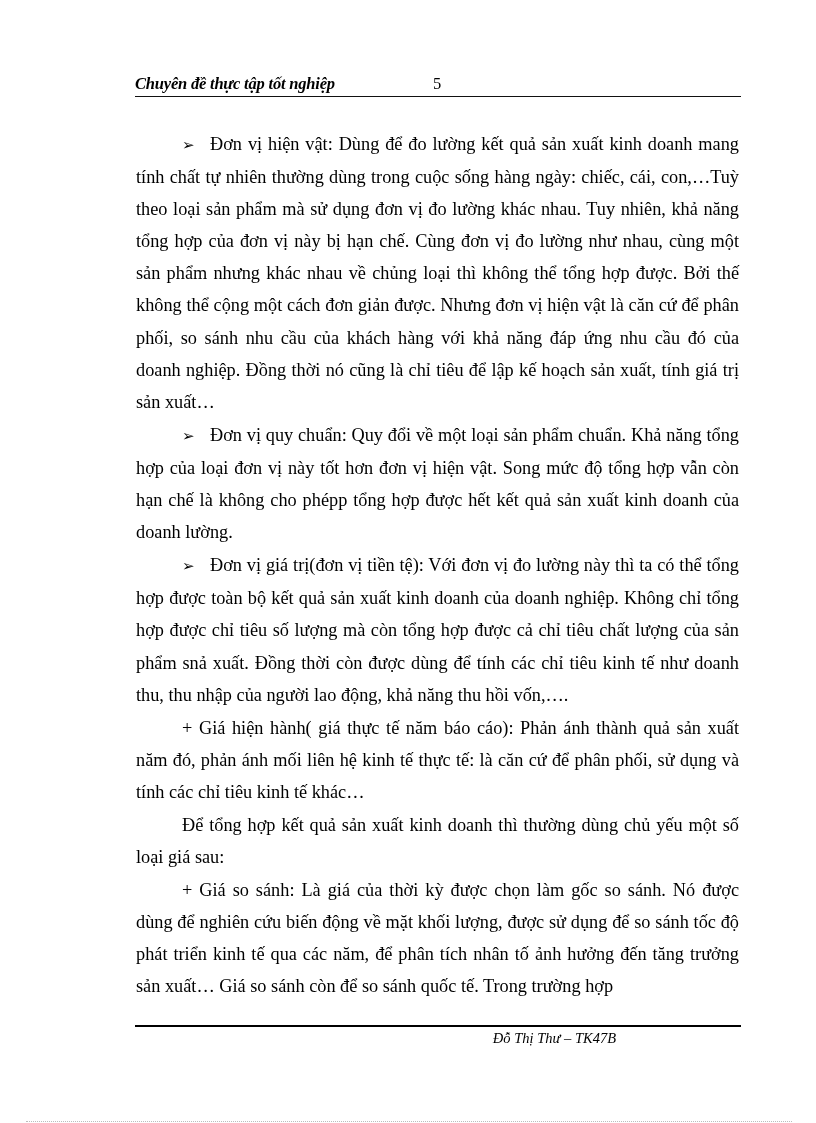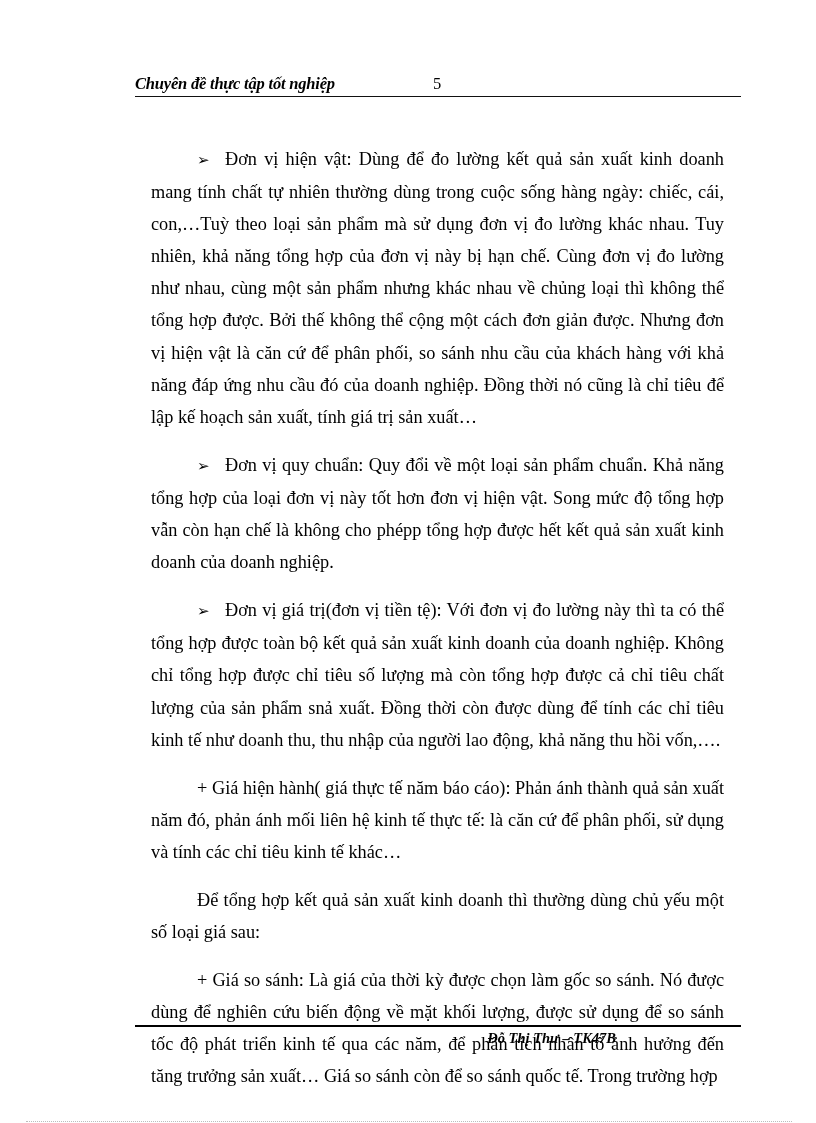--- a/index.html
+++ b/index.html
@@ -7,43 +7,43 @@
          font-family: "Liberation Serif", "DejaVu Serif", serif; color: #000; }
   .page { position: absolute; left: 0; top: 0; width: 692px; height: 1123px; }
   .header { position: absolute; left: 135px; top: 74px; width: 605px; height: 22px; }
   .header-title { position: absolute; left: 0; top: 0; font-style: italic; font-weight: bold;
                   font-size: 16.5px; letter-spacing: -0.2px; }
   .header-page { position: absolute; left: 298px; top: 0; font-size: 16.5px; }
   .header-rule { position: absolute; left: 135px; top: 96px; width: 606px; height: 0;
                  border-top: 1.5px solid #111; }
   .body { position: absolute; left: 135px; top: 127px; width: 605px;
           font-size: 18.3px; line-height: 32.1px; text-align: justify; }
-  .para { margin: 16px; text-indent: 46px; }
+  .para { margin: 1px; text-indent: 46px; }
   .bullet { display: inline-block; width: 28px; text-indent: 0; font-size: 15px; }
   .footer-rule { position: absolute; left: 135px; top: 1025px; width: 606px; height: 0;
                  border-top: 2.5px solid #000; }
-  .footer-text { position: absolute; right: 76px; top: 1030px; font-style: italic; font-weight: bold;
+  .footer-text { position: absolute; right: 76px; top: 1030px; font-style: italic; font-weight: normal;
                  font-size: 14.5px; }
   .page-edge { position: absolute; left: 26px; top: 1121px; width: 766px; height: 0;
                border-top: 1px dotted #bdbdbd; }
 </style>
 </head>
 <body>
 
 <div class="page">
 
   <div class="header">
     <span class="header-title">Chuyên  đề thực tập tốt nghiệp</span>
     <span class="header-page">5</span>
   </div>
   <div class="header-rule"></div>
 
   <div class="body">
     <p class="para"><span class="bullet">➢</span><span>Đơn vị hiện vật: Dùng để đo lường kết quả sản xuất kinh doanh mang tính chất tự nhiên thường dùng trong cuộc sống hàng ngày: chiếc, cái, con,…Tuỳ theo loại sản phẩm mà sử dụng đơn vị đo lường khác nhau. Tuy nhiên, khả năng tổng hợp của đơn vị này bị hạn chế. Cùng đơn vị đo lường như nhau, cùng một sản phẩm nhưng khác nhau về chủng loại thì không thể tổng hợp được. Bởi thế không thể cộng một cách đơn giản được. Nhưng đơn vị hiện vật là căn cứ để phân phối, so sánh nhu cầu của khách hàng với khả năng đáp ứng nhu cầu đó của doanh nghiệp. Đồng thời nó cũng là chỉ tiêu để lập kế hoạch sản xuất, tính giá trị sản xuất…</span></p>
-    <p class="para"><span class="bullet">➢</span><span>Đơn vị quy chuẩn: Quy đổi về một loại sản phẩm chuẩn. Khả năng tổng hợp của loại đơn vị này tốt hơn đơn vị hiện vật. Song mức độ tổng hợp vẫn còn hạn chế là không cho phépp tổng hợp được hết kết quả sản xuất kinh doanh của doanh nghiệp.</span></p>
+    <p class="para"><span class="bullet">➢</span><span>Đơn vị quy chuẩn: Quy đổi về một loại sản phẩm chuẩn. Khả năng tổng hợp của loại đơn vị này tốt hơn đơn vị hiện vật. Song mức độ tổng hợp vẫn còn hạn chế là không cho phépp tổng hợp được hết kết quả sản xuất kinh doanh của doanh lường.</span></p>
     <p class="para"><span class="bullet">➢</span><span>Đơn vị giá trị(đơn vị tiền tệ): Với đơn vị đo lường này thì ta có thể tổng hợp được toàn bộ kết quả sản xuất kinh doanh của doanh nghiệp. Không chỉ tổng hợp được chỉ tiêu số lượng mà còn tổng hợp được cả chỉ tiêu chất lượng của sản phẩm snả xuất. Đồng thời còn được dùng để tính các chỉ tiêu kinh tế như doanh thu, thu nhập của người lao động, khả năng thu hồi vốn,….</span></p>
     <p class="para"><span>+ Giá hiện hành( giá thực tế năm báo cáo): Phản ánh thành quả sản xuất năm đó, phản ánh mối liên hệ kinh tế thực tế: là căn cứ để phân phối, sử dụng và tính các chỉ tiêu kinh tế khác…</span></p>
     <p class="para"><span>Để tổng hợp kết quả sản xuất kinh doanh thì thường dùng chủ yếu một số loại giá sau:</span></p>
     <p class="para"><span>+ Giá so sánh: Là giá của thời kỳ được chọn làm gốc so sánh. Nó được dùng để nghiên cứu biến động về mặt khối lượng, được sử dụng để so sánh tốc độ phát triển kinh tế qua các năm, để phân tích nhân tố ảnh hưởng đến tăng trưởng sản xuất… Giá so sánh còn để so sánh quốc tế. Trong trường hợp</span></p>
   </div>
 
   <div class="footer-rule"></div>
   <div class="footer-text">Đỗ Thị Thư – TK47B</div>
 
   <div class="page-edge"></div>

